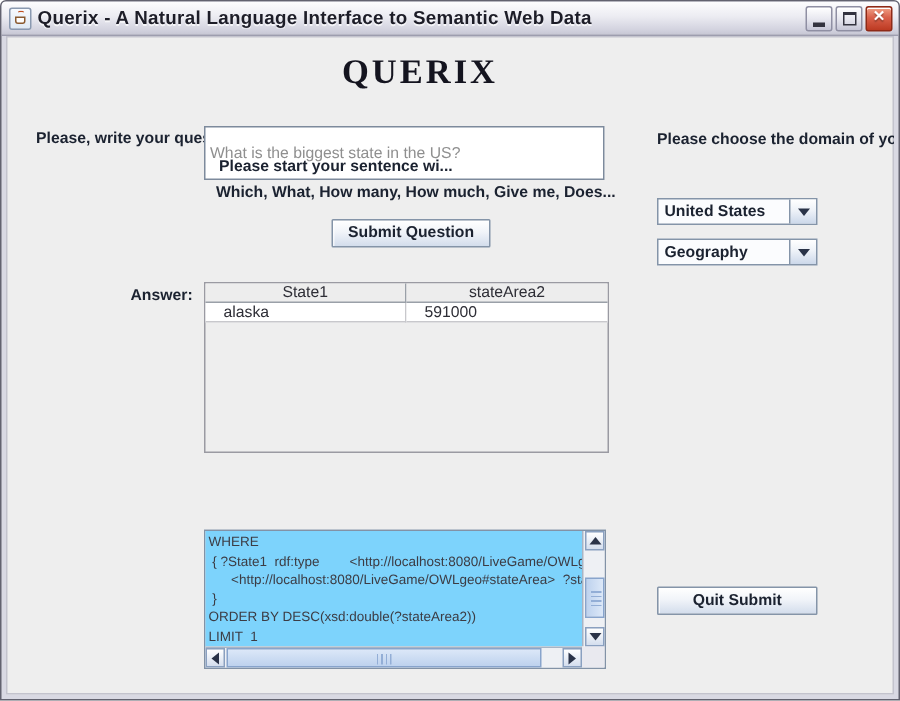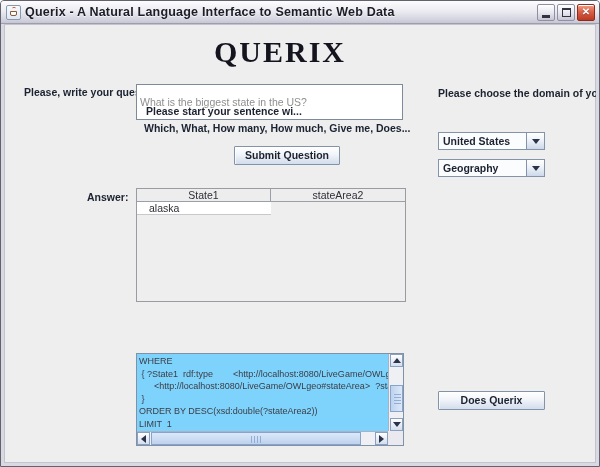--- a/index.html
+++ b/index.html
@@ -55,41 +55,41 @@
   
   .client {
     position:absolute; left:3px; right:3px; top:23px; bottom:3px;
     background:#eeeeee; border:1px solid #c3c3cd;
   }
 
   .lbl { position:absolute; font-size:10.5px; font-weight:bold; color:#1b2230; white-space:nowrap; }
 
   .app-title {
     position:absolute; top:34px; left:0; width:558px; text-align:center;
-    font-family:"Liberation Serif", serif; font-weight:bold; font-size:30px;
+    font-family:"Liberation Serif", serif; font-weight:bold; font-size:23px;
     letter-spacing:2px; color:#14141f;
   }
 
   .q-input {
     position:absolute; left:135px; top:83px; width:267px; height:17px;
     border:1px solid #7d8a9c; background:#fff; color:#8f8f8f;
     font-family:"Liberation Sans", sans-serif; font-size:10.5px; padding:17px 3px;
     outline:none;
   }
 
   .metal-btn {
     position:absolute; height:19px;
     border:1px solid #8494a8; border-radius:1px;
     background:linear-gradient(180deg,#ffffff 0%,#f1f4f9 45%,#d3ddec 100%);
     box-shadow:inset 0 1px 0 #fff, inset 1px 0 0 rgba(255,255,255,.7);
     font-family:"Liberation Sans", sans-serif;
     font-size:10.5px; font-weight:bold; color:#1b2230;
     text-align:center; line-height:17px; cursor:default;
   }
-  .btn-submit { left:233px; top:145px; width:106px; }
+  .btn-submit { left:220px; top:145px; width:106px; }
   .btn-quit   { left:437px; top:390px; width:107px; }
 
   .domain-lbl { left:437px; top:86px; width:158px; overflow:hidden; }
 
   .combo {
     position:absolute; width:107px; height:18px;
     border:1px solid #8494a8; background:#fbfcfe; display:flex;margin-top:24px;
   }
   .combo-1 { left:437px; top:107px; }
   .combo-2 { left:437px; top:134px; }
@@ -228,20 +228,21 @@
 
   <div class="lbl" style="left:86px; top:190px;">Answer:</div>
 
   <div class="table-pane">
     <div class="tbl-row">
       <div class="tbl-hcell">State1</div>
       <div class="tbl-hcell">stateArea2</div>
     </div>
     <div class="tbl-row">
       <div class="tbl-cell">alaska</div>
+      <div class="tbl-cell">591000</div>
     </div>
   </div>
 
   <div class="query-pane">
     <div class="query-view">
       <div class="query-line">WHERE</div>
       <div class="query-line"> { ?State1  rdf:type        &lt;http://localhost:8080/LiveGame/OWLgeo#S</div>
       <div class="query-line">      &lt;http://localhost:8080/LiveGame/OWLgeo#stateArea&gt;  ?stateAr</div>
       <div class="query-line"> }</div>
       <div class="query-line">ORDER BY DESC(xsd:double(?stateArea2))</div>
@@ -268,15 +269,15 @@
         <span class="grip-h"></span>
       </div>
       <div class="sb-btn right">
         <span class="tri-right"></span>
       </div>
     </div>
 
     <div class="sb-corner"></div>
   </div>
 
-  <button class="metal-btn btn-quit">Does Querix</button>
+  <button class="metal-btn btn-quit">Quit Submit</button>
 
 </div>
 
 </body></html>

